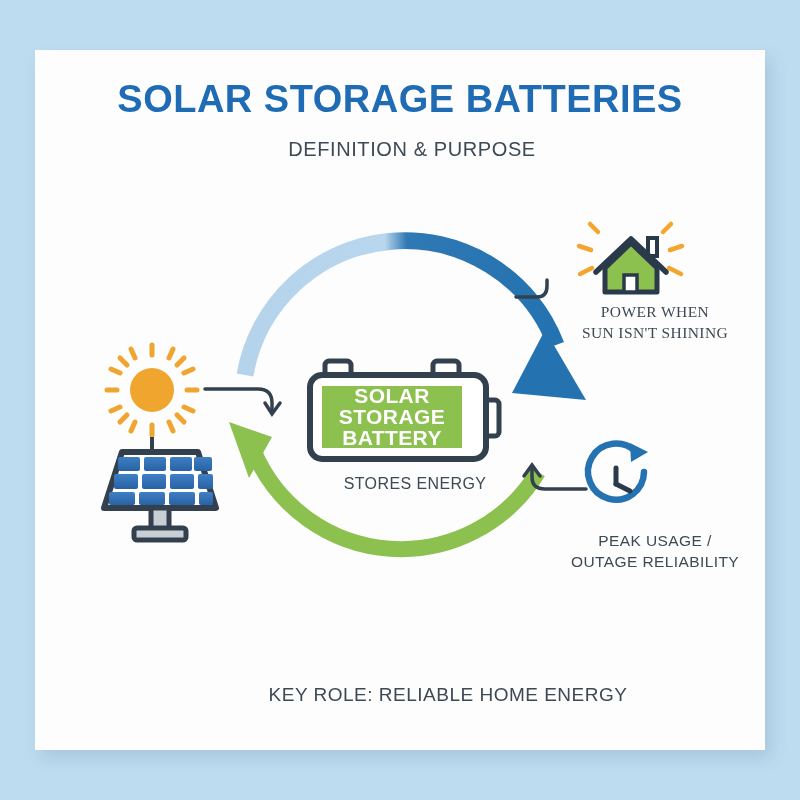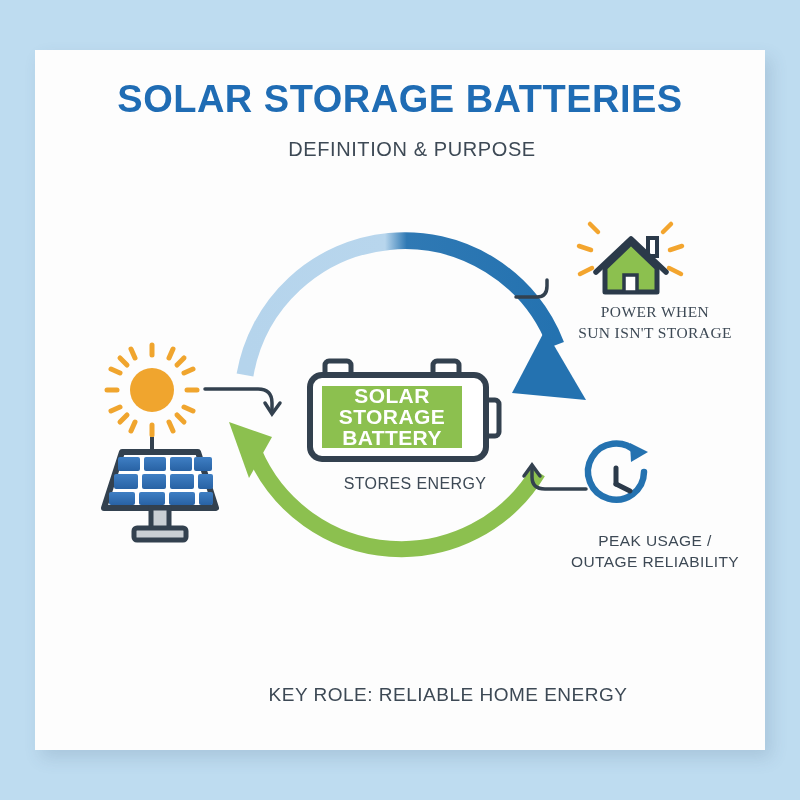--- a/index.html
+++ b/index.html
@@ -220,21 +220,21 @@
       </g>
       <g>
         <path d="M 586 489 L 545 489 Q 532 489 532 477 L 532 468"></path>
         <path d="M 524 476 L 532 465 L 540 476"></path>
       </g>
     </g>
   </svg>
 
   <div class="cap-label" id="house-label">
     <div>POWER WHEN</div>
-    <div>SUN ISN'T STORAGE</div>
+    <div>SUN ISN'T SHINING</div>
   </div>
 
   <div class="cap-label" id="battery-caption">STORES ENERGY</div>
 
   <div class="cap-label" id="clock-label">
     <div>PEAK USAGE /</div>
     <div>OUTAGE RELIABILITY</div>
   </div>
 
   <div class="footer">KEY ROLE: RELIABLE HOME ENERGY</div>

